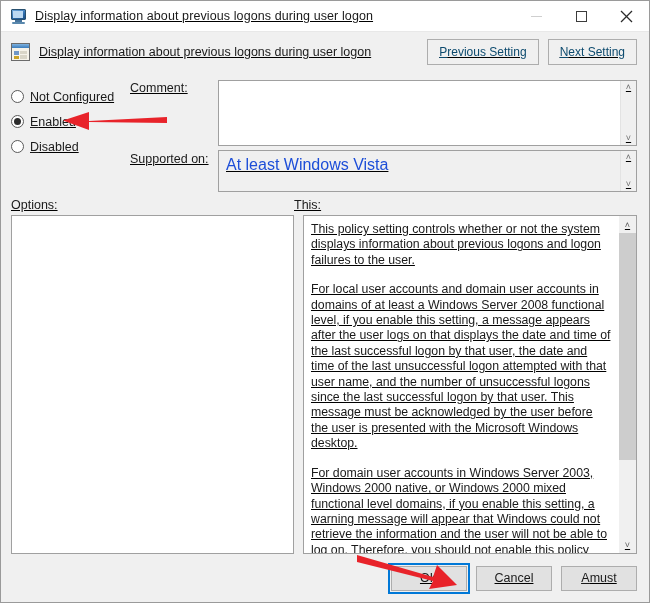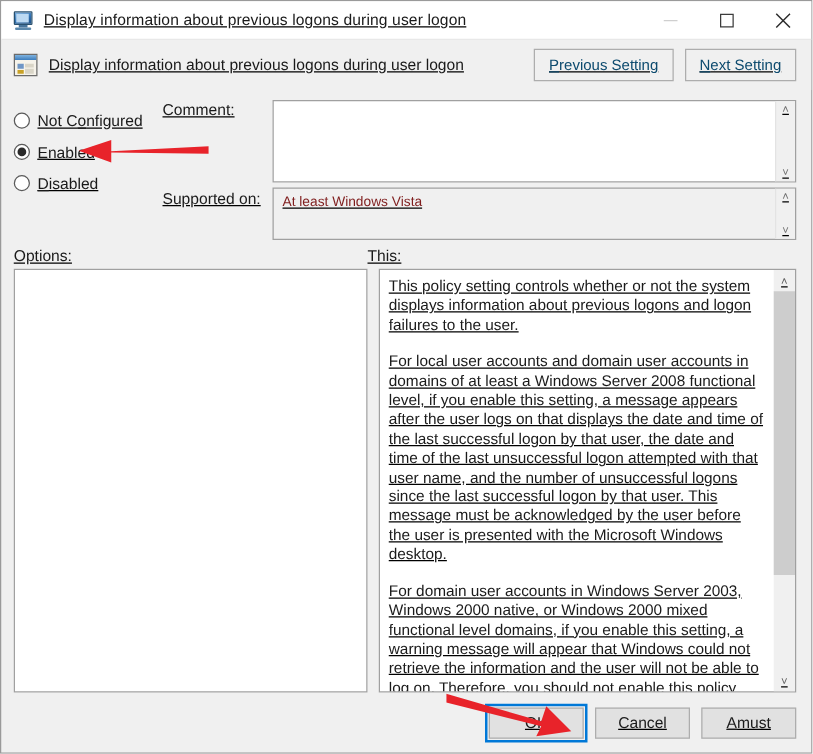--- a/index.html
+++ b/index.html
@@ -236,22 +236,22 @@
     position: relative;
   }
   .txtbox.comment { height: 66px; }
   .txtbox.supported {
     height: 42px;
     background: #f0f0f0;
     margin-top: 4px;
   }
   .txt-area {
     flex: 1 1 auto;
-    font-size: 11px;
-    color: #7f1d1d;
+    font-size: 16px;
+    color: #1d4ed8;
     padding: 5px 7px;
     overflow: hidden;
     white-space: pre-wrap;
   }
   .vscroll {
     width: 16px;
     flex: 0 0 auto;
     background: #f0f0f0;
     border-left: 1px solid #e3e3e3;
     display: flex;

